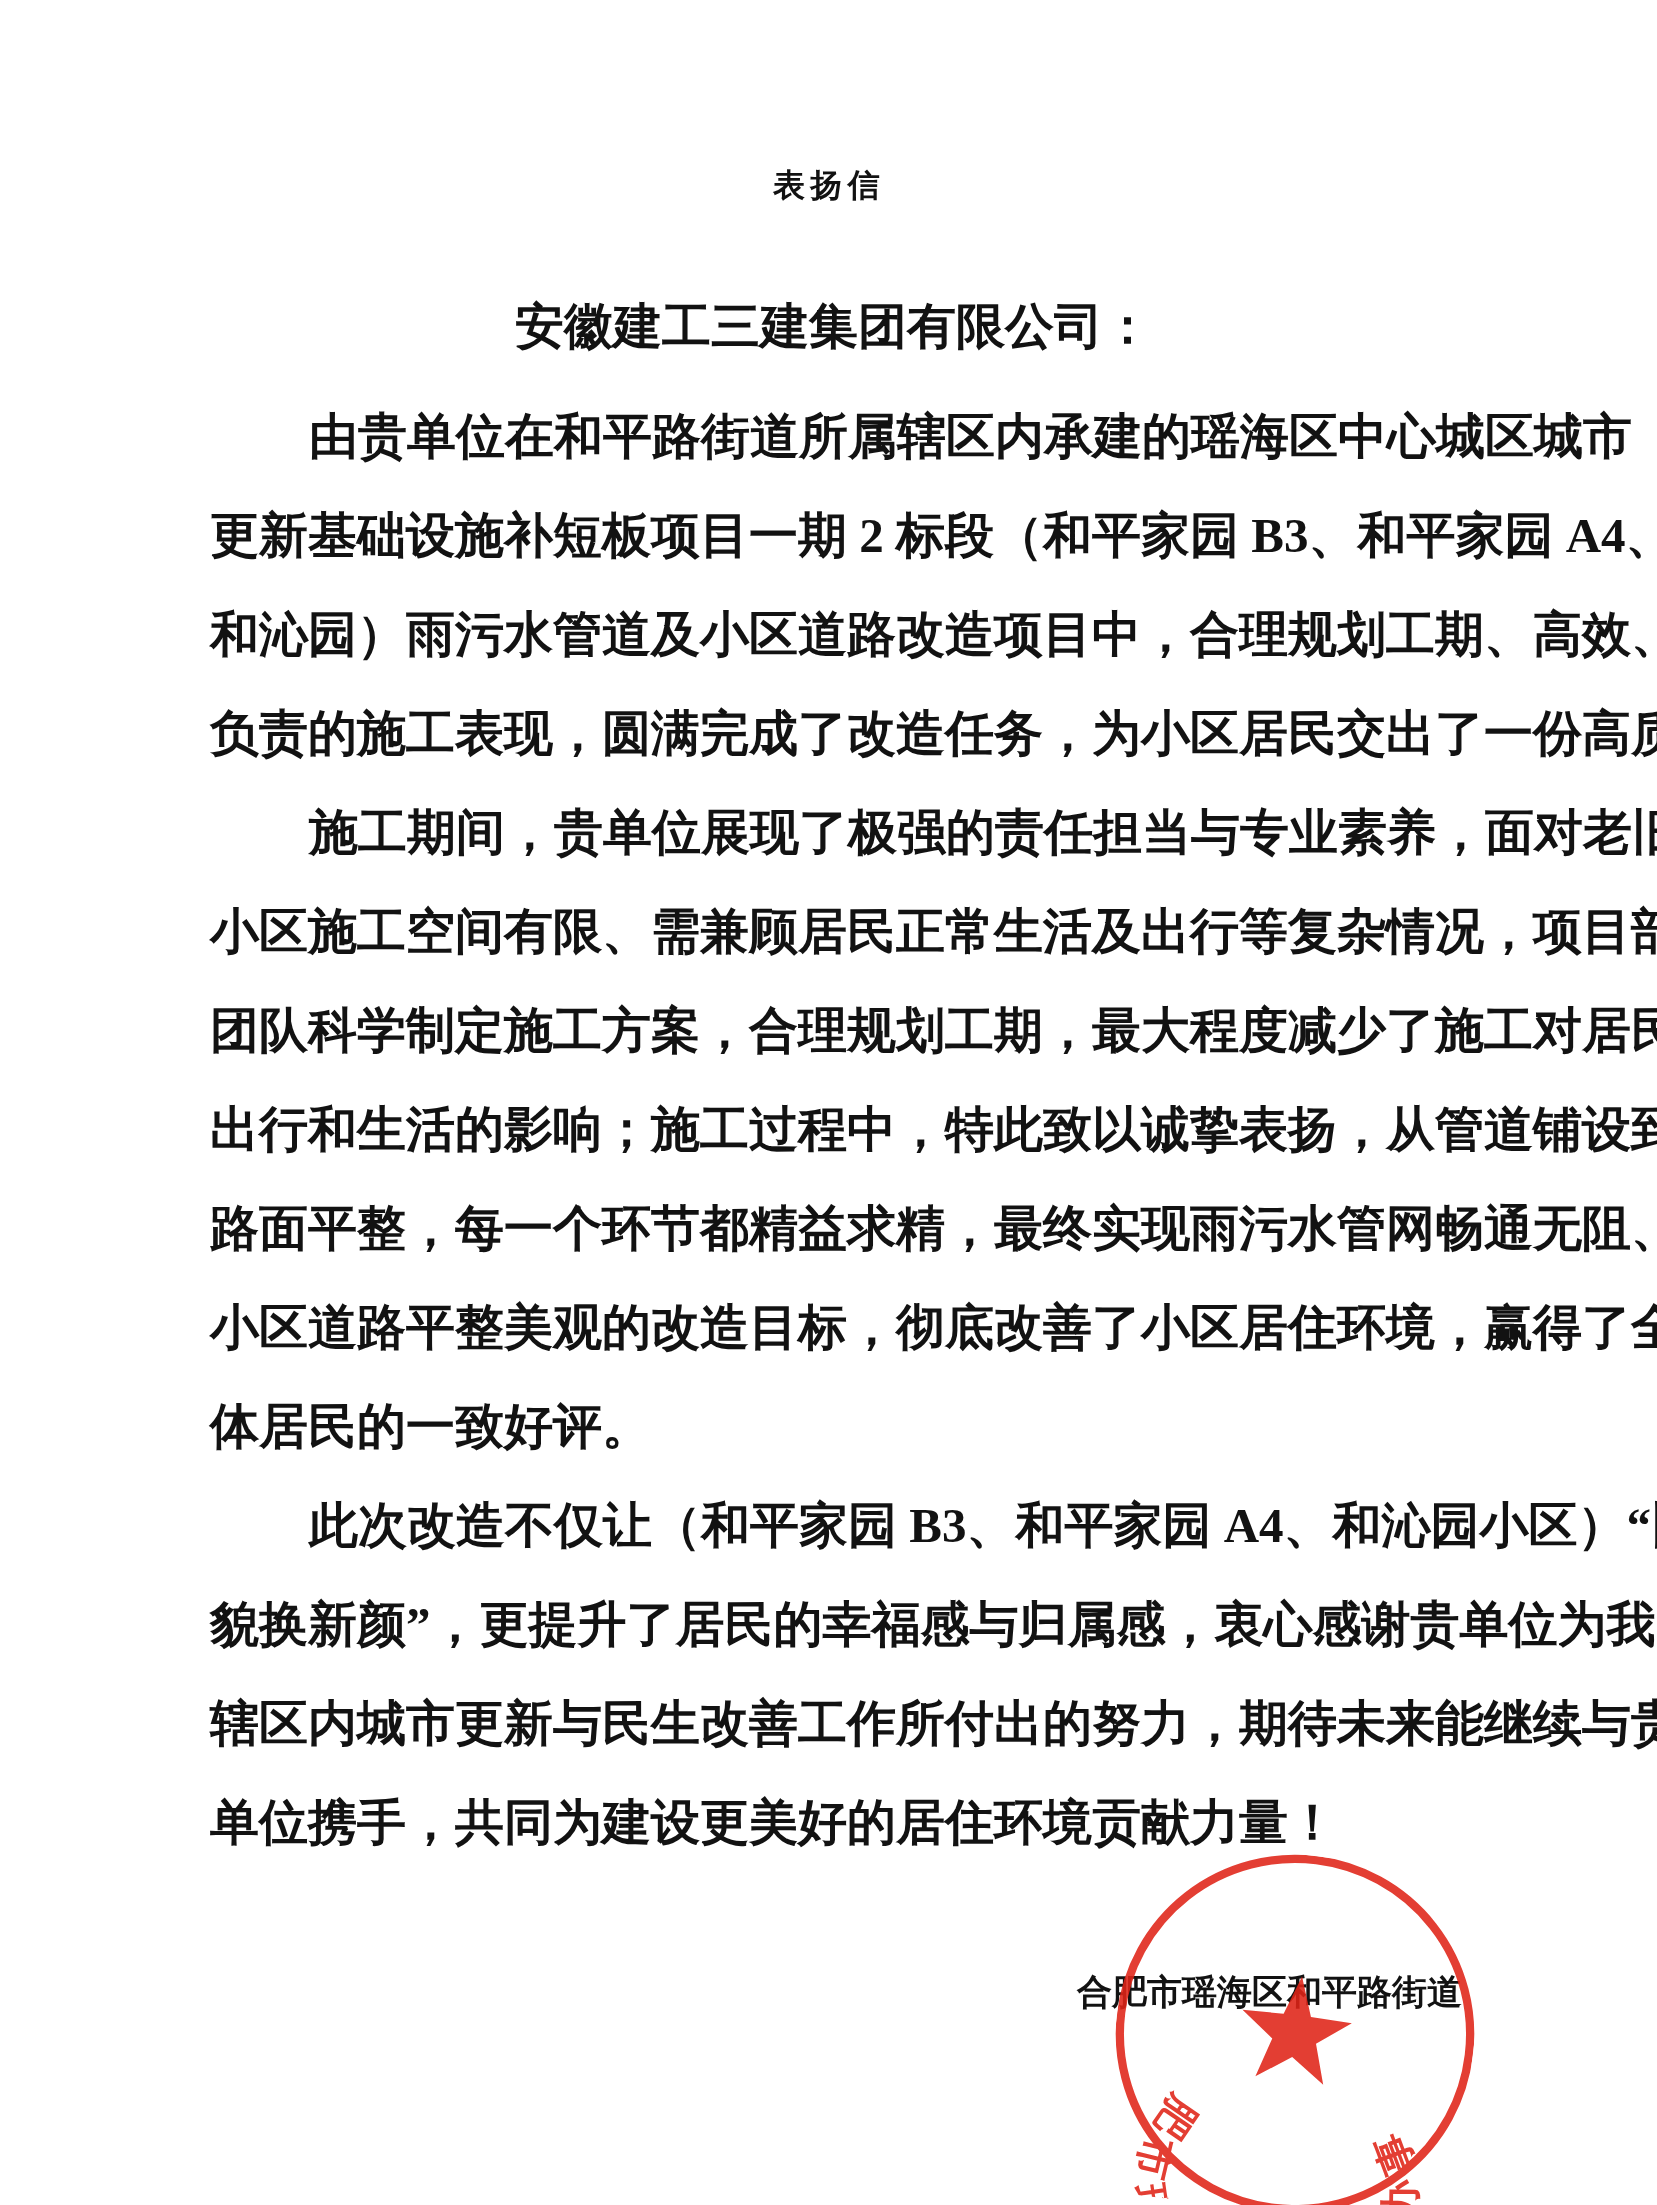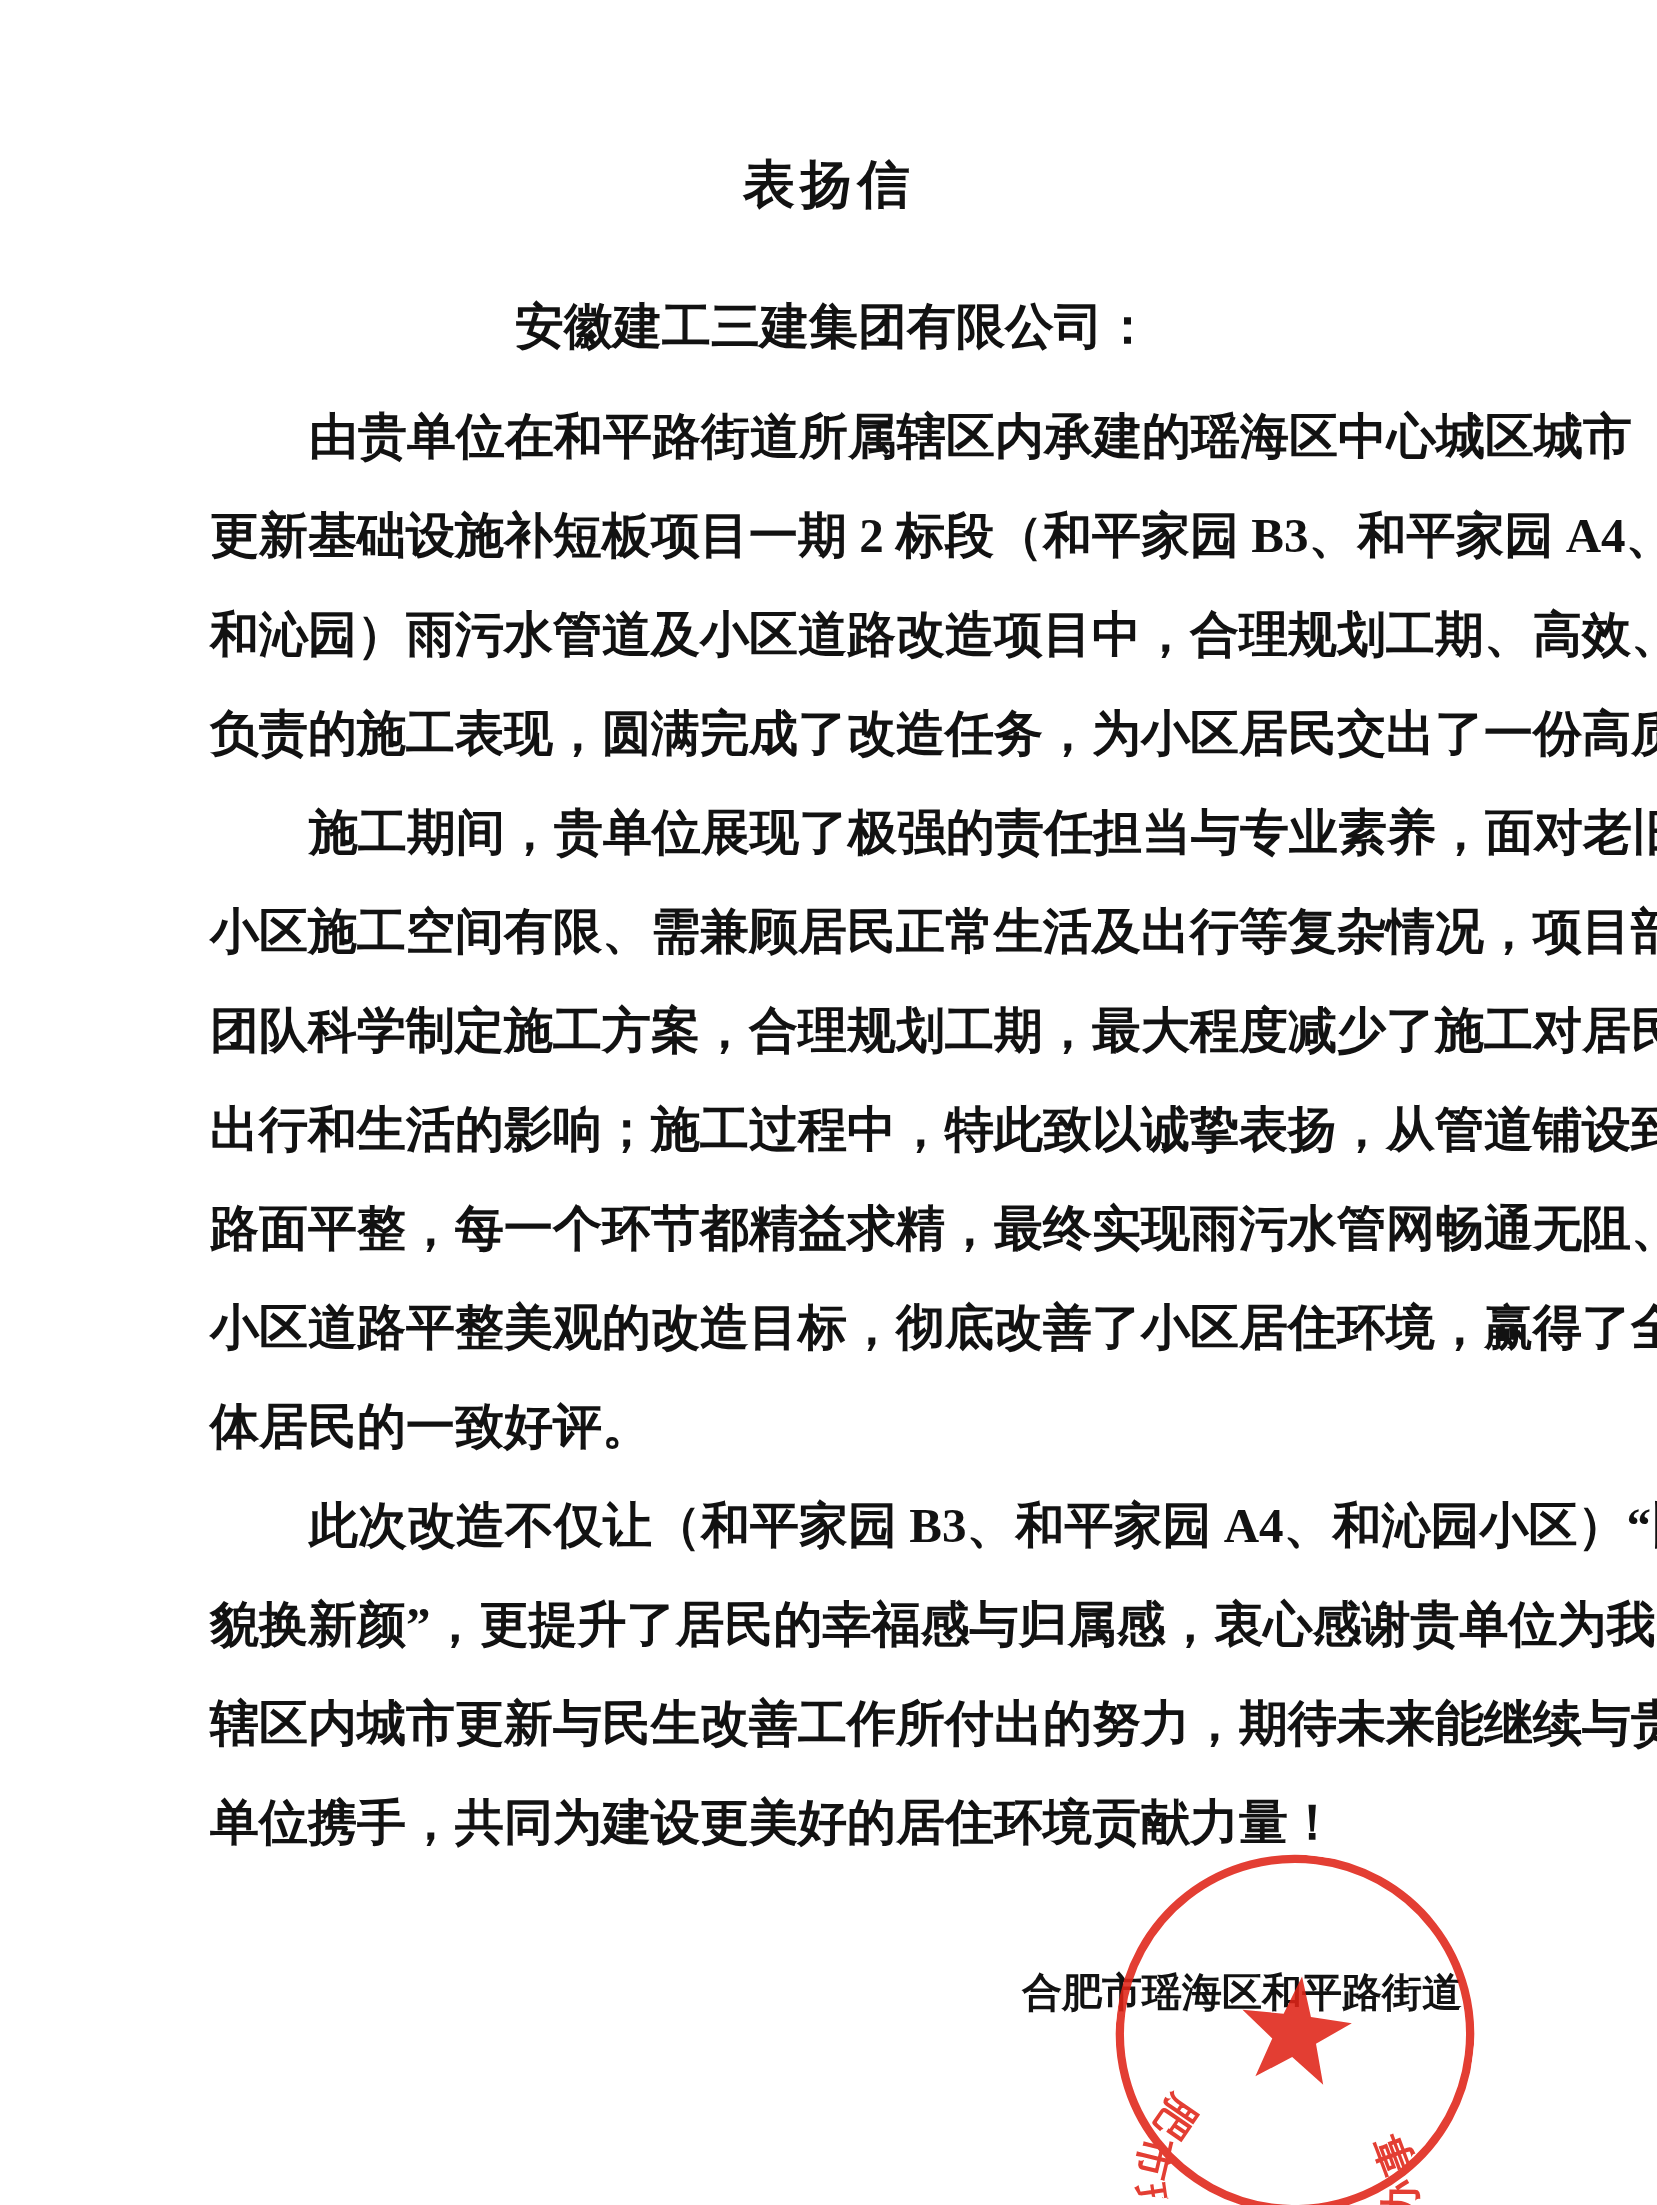--- a/index.html
+++ b/index.html
@@ -11,21 +11,21 @@
     position: relative;
     overflow: hidden;
   }
   .page {
     position: absolute; inset: 0;
     overflow: hidden;
   }
   .letter-title {
     margin-top: 155px;
     text-align: center;
-    font-size: 52px;
+    font-size: 32px;
     font-weight: 700;
     letter-spacing: 5.4px;
     line-height: 60px;
   }
   .content {
     margin: 0 201px 0 210px; 
   }
   .addressee {
     margin-top: 79px;
     font-size: 49px;
@@ -42,21 +42,21 @@
     white-space: nowrap;
     text-align: justify;
     text-align-last: justify;
     overflow: visible;
   }
   .line.indent { padding-left: 99px; }
   .line.para-end { text-align-last: left; }
   .signature {
     position: absolute;
     top: 1963px; right: 196px;
-    font-size: 40px;
+    font-size: 35px;
     font-weight: 600;
     line-height: 60px;
     white-space: nowrap;
   }
   .date-line {
     position: absolute;
     top: 2075px; right: 201px;
     font-size: 47px;
     font-weight: 600;
     line-height: 58px;

